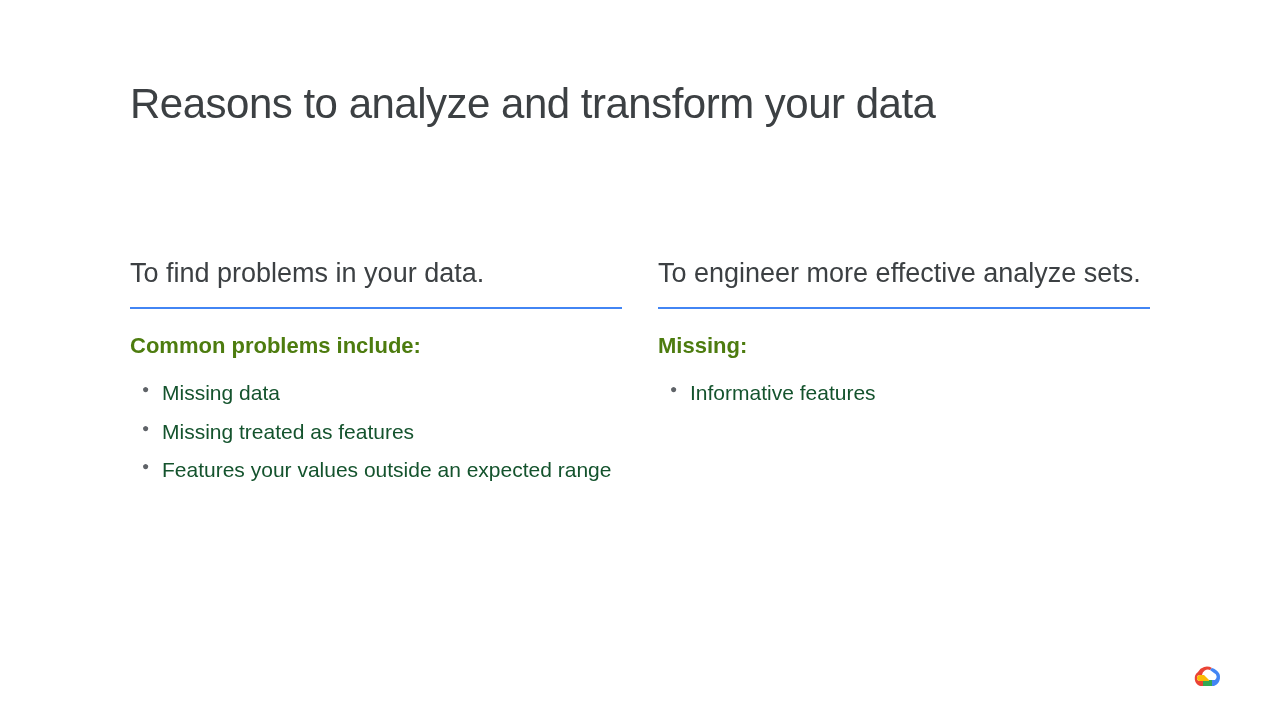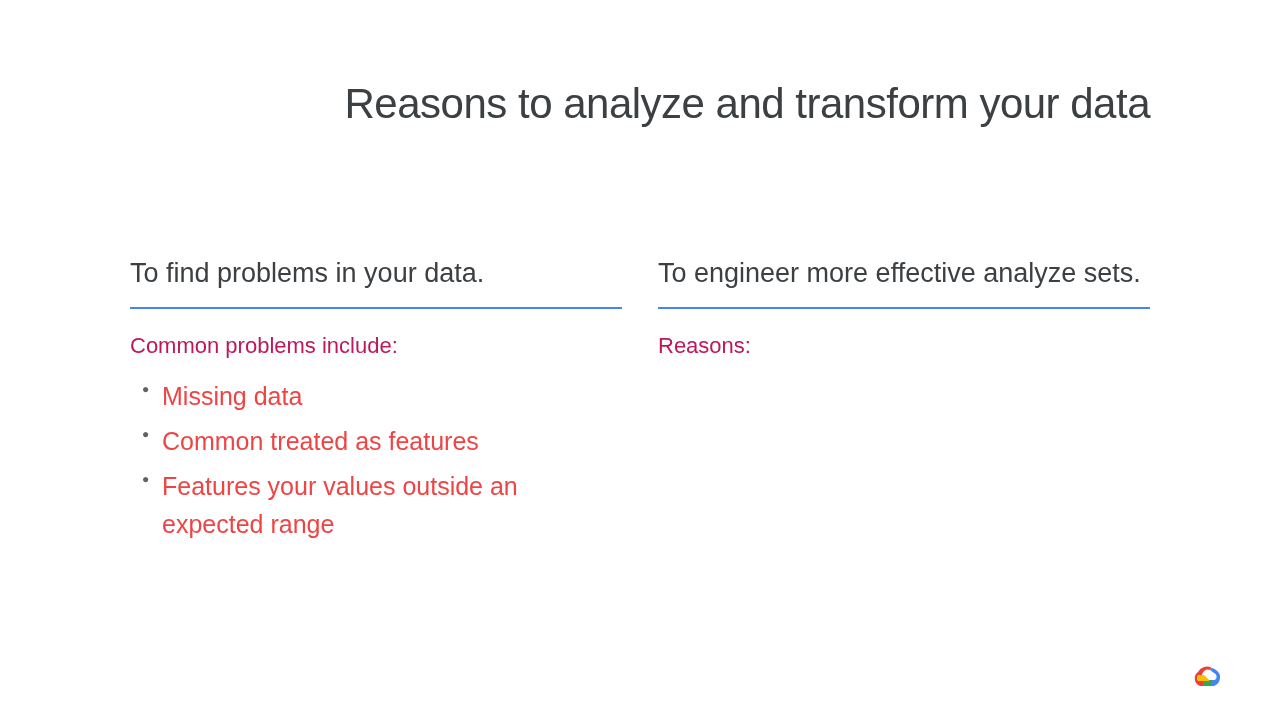--- a/index.html
+++ b/index.html
@@ -18,49 +18,48 @@
     }
     .slide {
       padding: 80px 130px 0 130px;
     }
     .title {
       font-size: 42px;
       font-weight: 400;
       color: #3c4043;
       letter-spacing: -0.5px;
       margin-bottom: 130px;
-      text-align: right;
     }
     .columns {
       display: flex;
       gap: 36px;
     }
     .column {
       flex: 1;
     }
     .col-heading {
       font-size: 27px;
       font-weight: 400;
       color: #3c4043;
       padding-bottom: 18px;
       border-bottom: 2px solid #4285f4;
       margin-bottom: 24px;
     }
     .col-subheading {
       font-size: 22px;
-      font-weight: 400;
-      color: #be185d;
+      font-weight: 700;
+      color: #4d7c0f;
       margin-bottom: 18px;
     }
     .bullet-list {
       list-style: none;
     }
     .bullet-list li {
-      font-size: 25px;
-      color: #ef4444;
+      font-size: 21px;
+      color: #14532d;
       line-height: 1.55;
       padding-left: 32px;
       position: relative;
       margin-bottom: 6px;
     }
     .bullet-list li::before {
       content: "●";
       position: absolute;
       left: 12px;
       font-size: 12px;
@@ -81,28 +80,31 @@
 <div class="slide">
   <h1 class="title">Reasons to analyze and transform your data</h1>
 
   <div class="columns">
 
     <div class="column">
       <div class="col-heading">To find problems in your data.</div>
       <div class="col-subheading">Common problems include:</div>
       <ul class="bullet-list">
         <li>Missing data</li>
-        <li>Common treated as features</li>
+        <li>Missing treated as features</li>
         <li>Features your values outside an expected range</li>
       </ul>
     </div>
 
     <div class="column">
       <div class="col-heading">To engineer more effective analyze sets.</div>
-      <div class="col-subheading">Reasons:</div>
+      <div class="col-subheading">Missing:</div>
+      <ul class="bullet-list">
+        <li>Informative features</li>
+      </ul>
     </div>
 
   </div>
 </div>
 
 <div class="logo">
   <svg viewBox="0 0 32 32" width="32" height="32">
     <path d="M 22 10 A 10 10 0 0 0 8 14 A 8 8 0 0 0 10 28 L 13 28 L 13 23 L 10 23 A 3 3 0 0 1 10 17 L 12 17 A 6 6 0 0 1 20 12 Z" fill="#EA4335"></path>
     <path d="M 20 12 L 24 15 A 4 4 0 0 1 25 22 L 22 22 L 22 28 L 24 28 A 9 9 0 0 0 26 12 A 10 10 0 0 0 22 10 Z" fill="#4285F4"></path>
     <path d="M 13 23 L 13 28 L 22 28 L 22 22 L 19 22 L 19 23 Z" fill="#34A853"></path>

